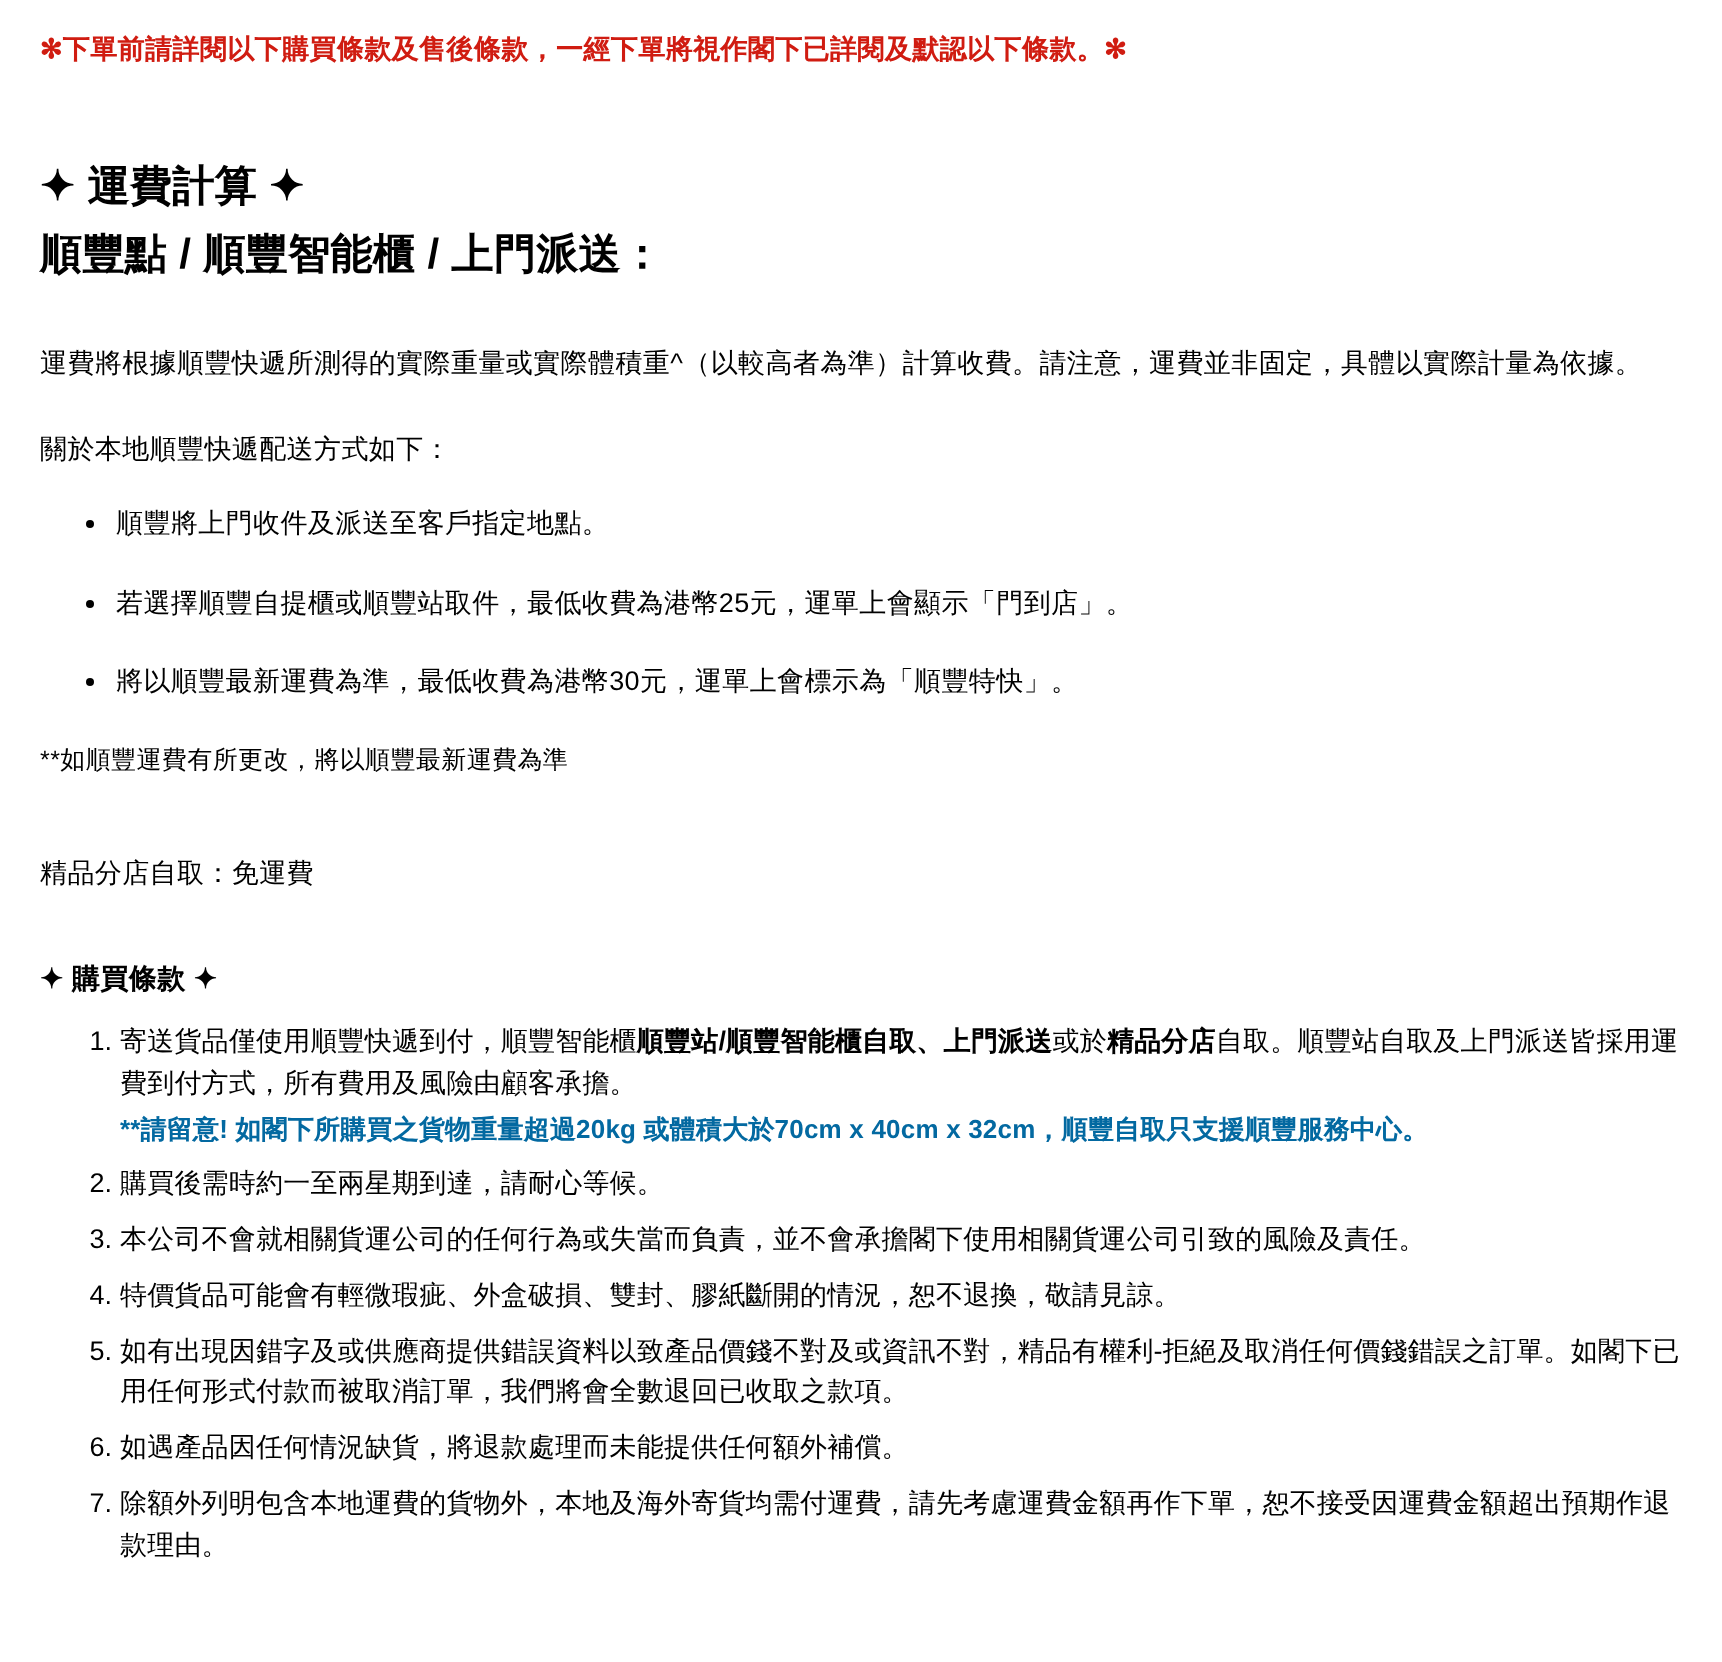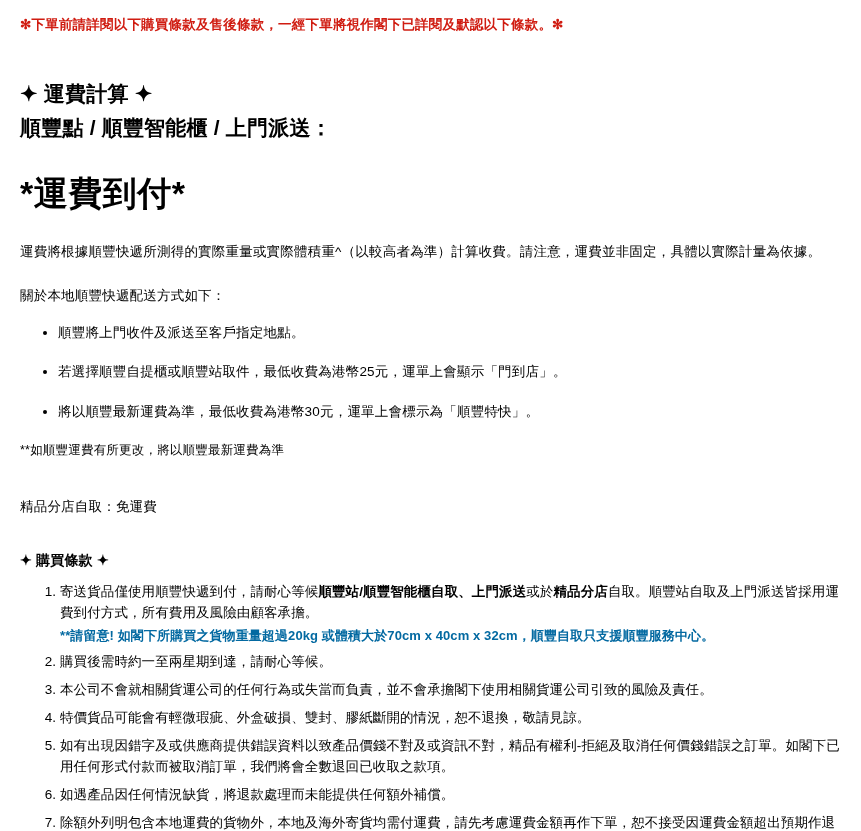--- a/index.html
+++ b/index.html
@@ -117,40 +117,39 @@
 
 <div class="page">
 
   <p class="notice">✻下單前請詳閱以下購買條款及售後條款，一經下單將視作閣下已詳閱及默認以下條款。✻</p>
 
   <div class="spacer-lg"></div>
 
   <h2 class="section-title">✦ 運費計算 ✦</h2>
   <h2 class="section-sub">順豐點 / 順豐智能櫃 / 上門派送：</h2>
 
-  <div class="freight-big">*運費到付*</div>
 
   <p class="body-text">運費將根據順豐快遞所測得的實際重量或實際體積重^（以較高者為準）計算收費。請注意，運費並非固定，具體以實際計量為依據。</p>
 
   <p class="body-text tight">關於本地順豐快遞配送方式如下：</p>
 
   <ul class="bullets">
     <li>順豐將上門收件及派送至客戶指定地點。</li>
     <li>若選擇順豐自提櫃或順豐站取件，最低收費為港幣25元，運單上會顯示「門到店」。</li>
     <li>將以順豐最新運費為準，最低收費為港幣30元，運單上會標示為「順豐特快」。</li>
   </ul>
 
   <p class="note-small">**如順豐運費有所更改，將以順豐最新運費為準</p>
 
   <p class="shop-pickup">精品分店自取：免運費</p>
 
   <h3 class="terms-title">✦ 購買條款 ✦</h3>
 
   <ol class="terms" id="terms-list">
-      <li><span>寄送貨品僅使用順豐快遞到付，請耐心等候</span><span class="b">順豐站/順豐智能櫃自取、上門派送</span><span>或於</span><span class="b">精品分店</span><span>自取。順豐站自取及上門派送皆採用運費到付方式，所有費用及風險由顧客承擔。</span><span class="warn">**請留意! 如閣下所購買之貨物重量超過20kg 或體積大於70cm x 40cm x 32cm，順豐自取只支援順豐服務中心。</span></li>
+      <li><span>寄送貨品僅使用順豐快遞到付，順豐智能櫃</span><span class="b">順豐站/順豐智能櫃自取、上門派送</span><span>或於</span><span class="b">精品分店</span><span>自取。順豐站自取及上門派送皆採用運費到付方式，所有費用及風險由顧客承擔。</span><span class="warn">**請留意! 如閣下所購買之貨物重量超過20kg 或體積大於70cm x 40cm x 32cm，順豐自取只支援順豐服務中心。</span></li>
       <li><span>購買後需時約一至兩星期到達，請耐心等候。</span></li>
       <li><span>本公司不會就相關貨運公司的任何行為或失當而負責，並不會承擔閣下使用相關貨運公司引致的風險及責任。</span></li>
       <li><span>特價貨品可能會有輕微瑕疵、外盒破損、雙封、膠紙斷開的情況，恕不退換，敬請見諒。</span></li>
       <li><span>如有出現因錯字及或供應商提供錯誤資料以致產品價錢不對及或資訊不對，精品有權利-拒絕及取消任何價錢錯誤之訂單。如閣下已用任何形式付款而被取消訂單，我們將會全數退回已收取之款項。</span></li>
       <li><span>如遇產品因任何情況缺貨，將退款處理而未能提供任何額外補償。</span></li>
       <li><span>除額外列明包含本地運費的貨物外，本地及海外寄貨均需付運費，請先考慮運費金額再作下單，恕不接受因運費金額超出預期作退款理由。</span></li>
     </ol>
 
 </div>
 

